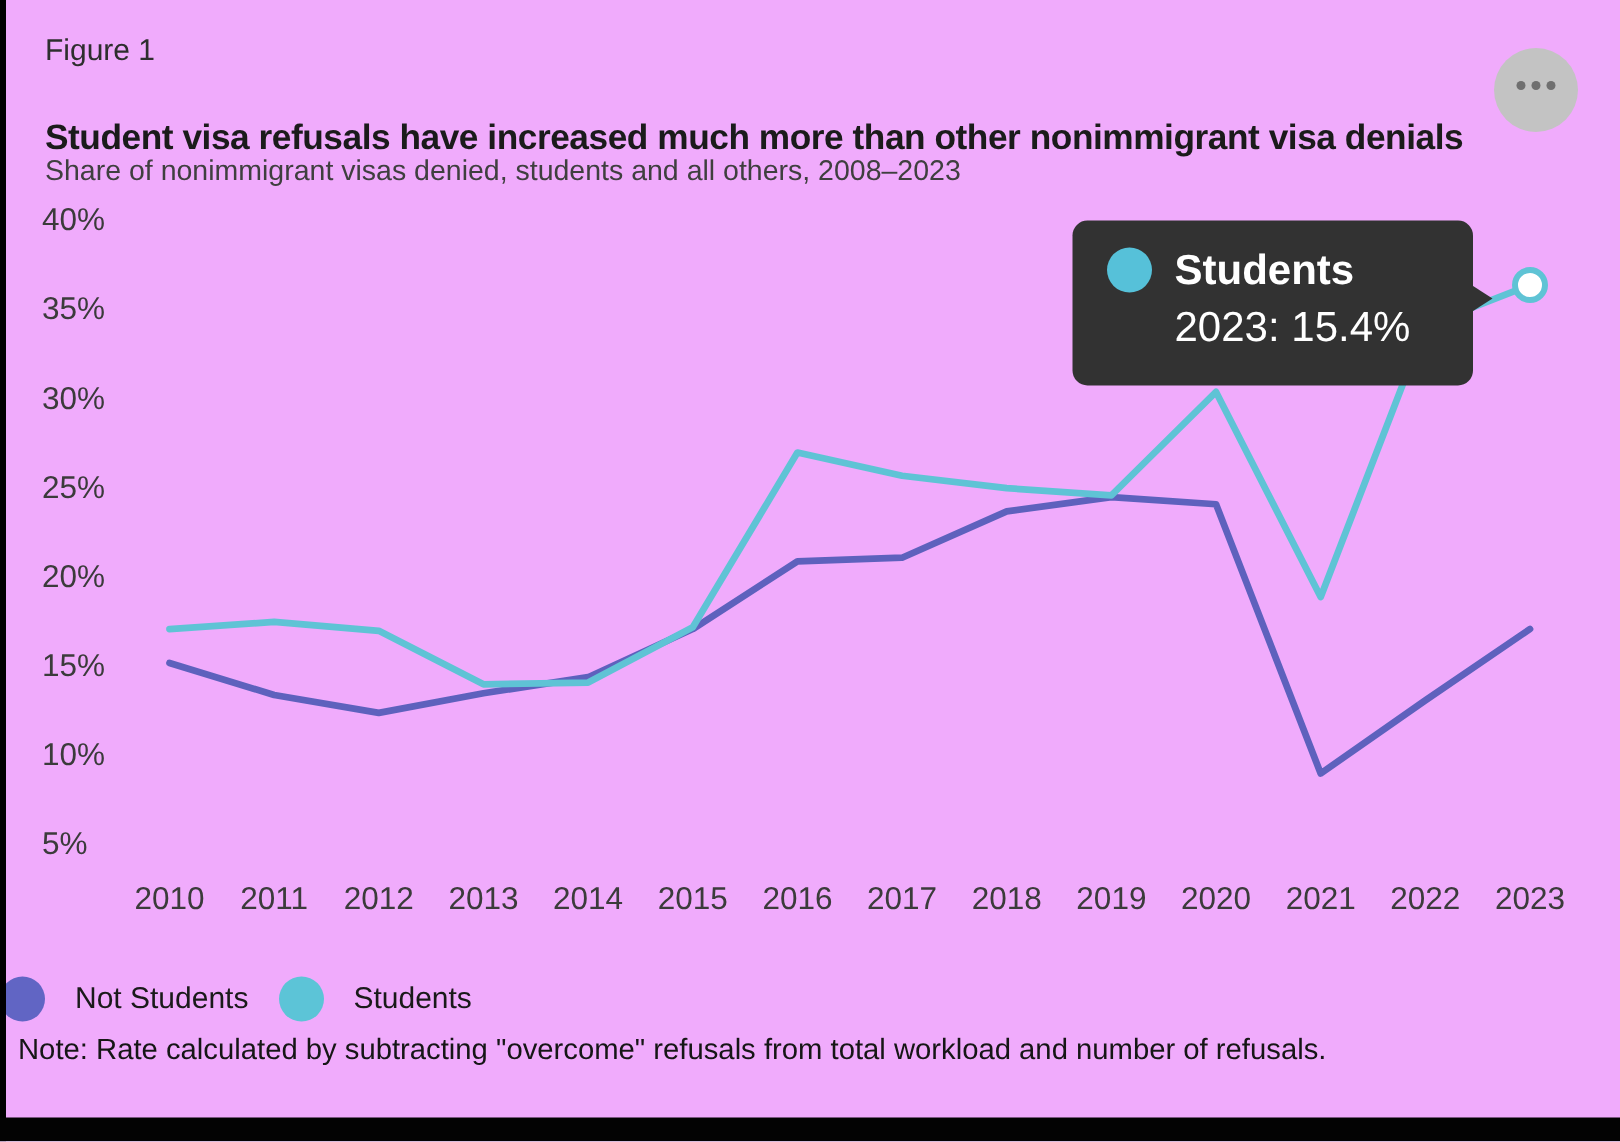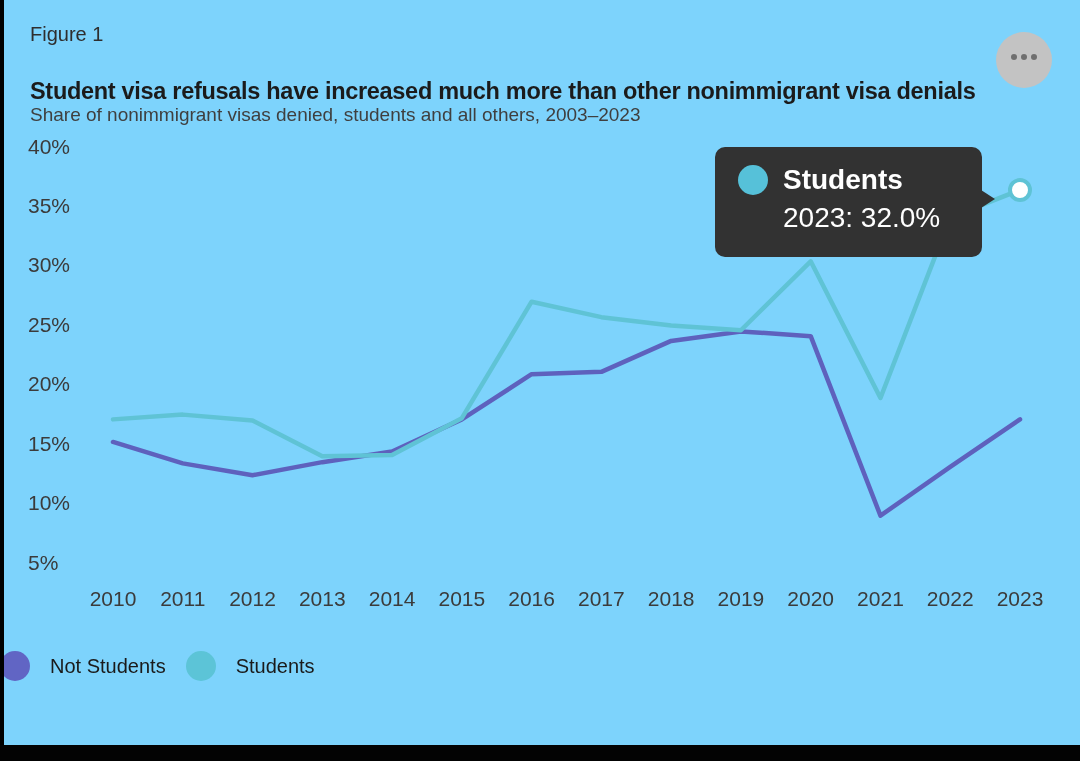--- a/index.html
+++ b/index.html
@@ -1,21 +1,21 @@
 <!DOCTYPE html>
 <html><head>
 <meta charset="utf-8">
 <style>
   * { box-sizing: border-box; margin: 0; padding: 0; }
   html,body { background:#ffffff; }
   .page {
     position: relative;
     width: 1080px;
     height: 761px;
-    background: #7dd3fc;
+    background: #f0abfc;
     font-family: "Liberation Sans", sans-serif;
     overflow: hidden;
   }
   .edge-left {
     position: absolute; left: 0; top: 0; width: 4px; height: 761px;
     background: #000000; z-index: 6;
   }
   .bottom-bar {
     position: absolute; left: 0; top: 745px; width: 1080px; height: 16px;
     background: #030303; z-index: 6;
@@ -71,21 +71,21 @@
   .ytick, .xtick { font-size: 21px; fill: #3b3b3b; }
 </style>
 </head>
 <body>
 
 <div class="page">
   <div class="edge-left"></div>
 
   <div class="figure-label">Figure 1</div>
   <div class="chart-title">Student visa refusals have increased much more than other nonimmigrant visa denials</div>
-  <div class="chart-subtitle">Share of nonimmigrant visas denied, students and all others, 2003–2023</div>
+  <div class="chart-subtitle">Share of nonimmigrant visas denied, students and all others, 2008–2023</div>
 
   <button class="menu-btn">
     <span class="menu-dots">
         <i></i>
         <i></i>
         <i></i>
       </span>
   </button>
 
   <svg class="chart" id="chart-svg" width="1080" height="761" viewBox="0 0 1080 761">
@@ -115,31 +115,32 @@
       <polyline points="113,419.37142857142857 182.76923076923077,414.6171428571429 252.53846153846155,420.56 322.3076923076923,456.2171428571429 392.0769230769231,455.02857142857147 461.84615384615387,418.18285714285713 531.6153846153846,301.70285714285717 601.3846153846155,317.1542857142857 671.1538461538462,325.47428571428577 740.9230769230769,330.2285714285714 810.6923076923077,261.2914285714286 880.4615384615386,397.9771428571429 950.2307692307693,217.31428571428572 1020,189.9771428571429" fill="none" stroke="#5fc3d5" stroke-width="4.5" stroke-linejoin="round" stroke-linecap="round"></polyline>
       <circle cx="1020" cy="189.9771428571429" r="10" fill="#ffffff" stroke="#5fc3d5" stroke-width="4"></circle>
     </svg>
 
   <div class="tooltip">
     <span class="tooltip-arrow"></span>
     <div class="tooltip-row1">
       <span class="tooltip-dot" id="tooltip-dot" style="background: rgb(86, 193, 217);"></span>
       <span class="tooltip-series">Students</span>
     </div>
-    <div class="tooltip-value">2023: 32.0%</div>
+    <div class="tooltip-value">2023: 15.4%</div>
   </div>
 
   <div class="legend" id="legend">
       <div class="legend-item">
         <span class="legend-dot" style="background: rgb(97, 101, 196);"></span>
         <span class="legend-label">Not Students</span>
       </div>
       <div class="legend-item">
         <span class="legend-dot" style="background: rgb(92, 196, 215);"></span>
         <span class="legend-label">Students</span>
       </div>
     </div>
 
   <div class="footer">
+    <div>Note: Rate calculated by subtracting "overcome" refusals from total workload and number of refusals.</div>
   </div>
 
   <div class="bottom-bar"></div>
 </div>
 
 </body></html>

